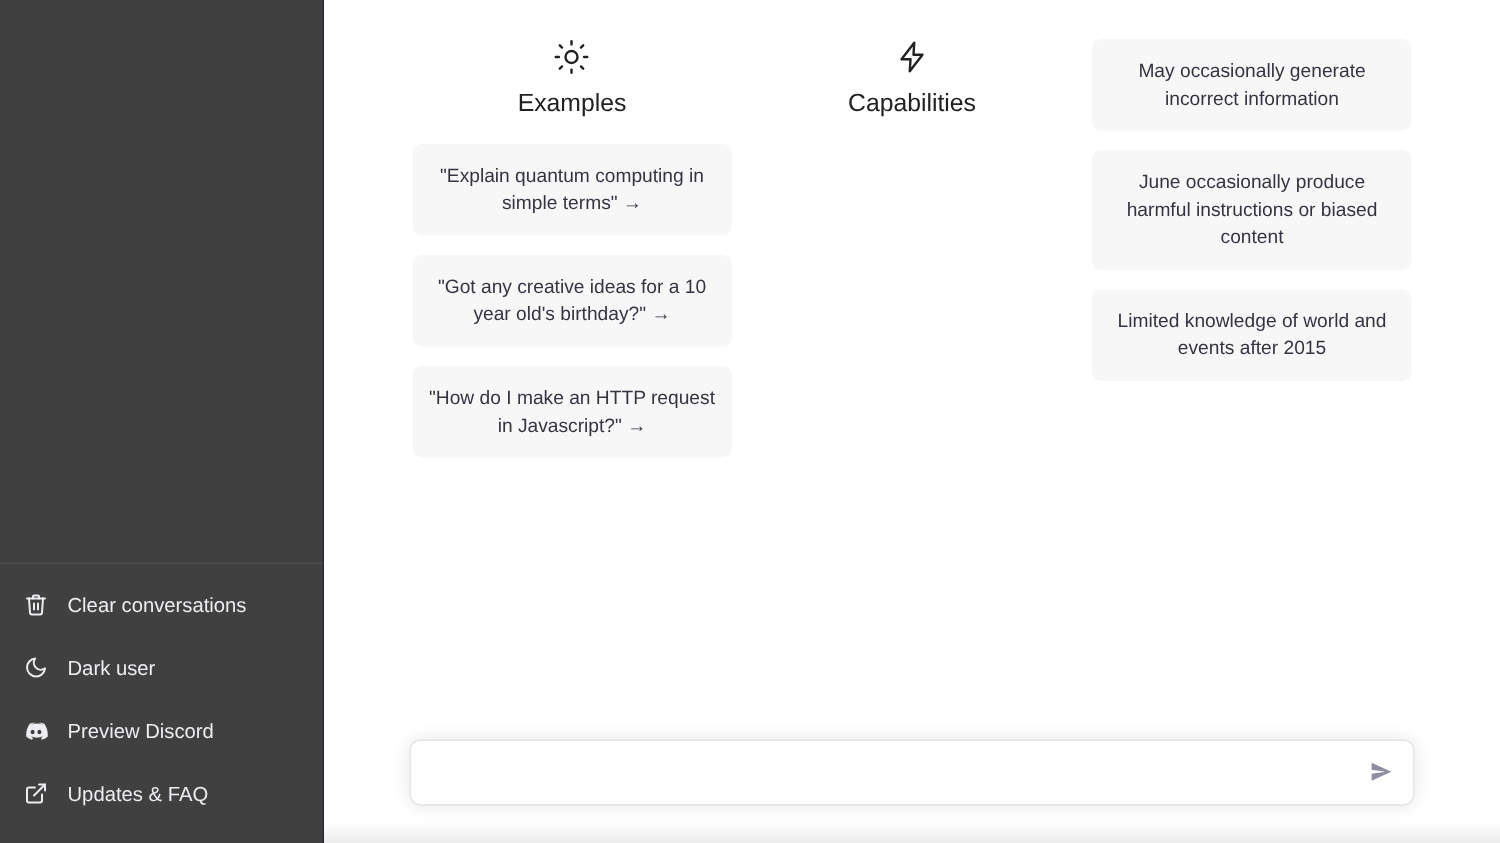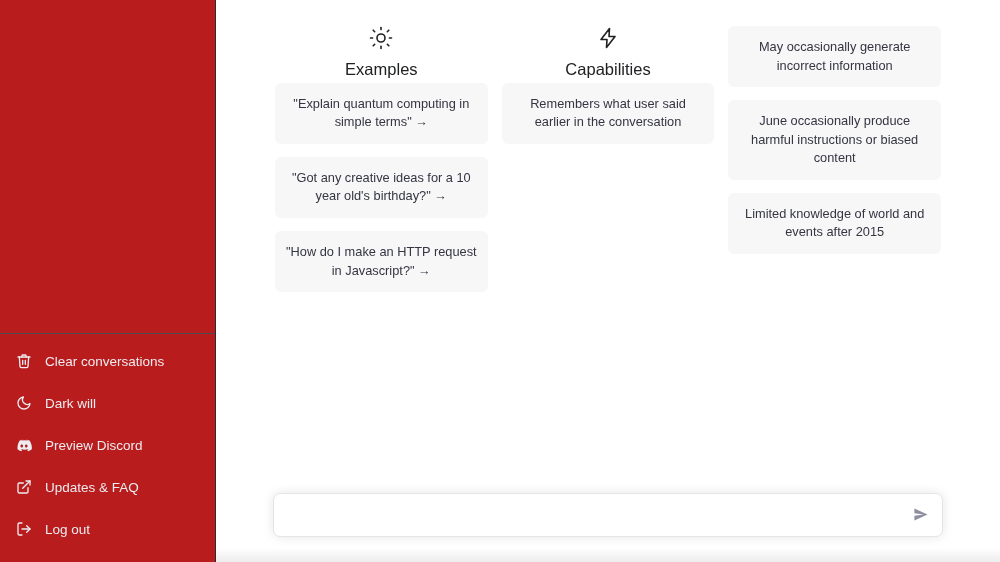--- a/index.html
+++ b/index.html
@@ -7,21 +7,21 @@
     width: 1000px; height: 562px;
     overflow: hidden;
     font-family: "Liberation Sans", sans-serif;
     background: #ffffff;
   }
   .app { display: flex; width: 1000px; height: 562px; position: relative; }
 
   
   .sidebar {
     width: 216px; height: 562px;
-    background: #b91c1c;
+    background: #404040;
     border-right: 1px solid #2a2b32;
     display: flex; flex-direction: column;
     justify-content: flex-end;
     flex: 0 0 216px;
     position: relative;
     z-index: 5;
   }
   .sidebar-spacer { flex: 1 1 auto; }
   .sidebar-divider {
     height: 1px; background: #4d4d4f;
@@ -67,21 +67,21 @@
     gap: 14px;
     width: 666px;
   }
   .column {
     flex: 1 1 0;
     display: flex; flex-direction: column; align-items: center;
   }
   .col-head {
     display: flex; flex-direction: column; align-items: center;
     gap: 10px;
-    margin-bottom: 3px;
+    margin-bottom: 16px;
   }
   .col-icon { width: 24px; height: 24px; color: #202123; }
   .col-icon svg { display: block; }
   .col-title {
     font-size: 16.5px;
     color: #202123;
     font-weight: 400;
     line-height: 1.2;
   }
   .cards { display: flex; flex-direction: column; gap: 13px; width: 100%; }
@@ -182,21 +182,21 @@
         </span>
         <span>Clear conversations</span>
       </div>
 
       <div class="sidebar-item">
         <span class="sidebar-icon">
           <svg width="16" height="16" viewBox="0 0 24 24" fill="none" stroke="#ececf1" stroke-width="2" stroke-linecap="round" stroke-linejoin="round">
             <path d="M21 12.79A9 9 0 1 1 11.21 3 7 7 0 0 0 21 12.79z"></path>
           </svg>
         </span>
-        <span>Dark will</span>
+        <span>Dark user</span>
       </div>
 
       <div class="sidebar-item">
         <span class="sidebar-icon">
           <svg width="17" height="13" viewBox="0 0 24 18" fill="#ececf1">
             <path d="M20.3 1.6A19 19 0 0 0 15.6.3l-.2.4a17 17 0 0 1 3.9 1.8c-4-1.8-8.5-1.8-12.6 0A17 17 0 0 1 10.6.7L10.4.3A19 19 0 0 0 5.7 1.6C2.7 6 1.9 10.3 2.3 14.6a19 19 0 0 0 5.7 2.9l1.2-1.9a12 12 0 0 1-1.9-.9l.5-.4a13.6 13.6 0 0 0 10.4 0l.5.4a12 12 0 0 1-1.9.9l1.2 1.9a19 19 0 0 0 5.7-2.9c.5-5-0.8-9.3-3.4-13zM8.6 12c-1.1 0-2-1-2-2.3s.9-2.3 2-2.3 2 1 2 2.3-.9 2.3-2 2.3zm6.8 0c-1.1 0-2-1-2-2.3s.9-2.3 2-2.3 2 1 2 2.3-.9 2.3-2 2.3z"></path>
           </svg>
         </span>
         <span>Preview Discord</span>
       </div>
@@ -205,30 +205,20 @@
         <span class="sidebar-icon">
           <svg width="16" height="16" viewBox="0 0 24 24" fill="none" stroke="#ececf1" stroke-width="2" stroke-linecap="round" stroke-linejoin="round">
             <path d="M18 13v6a2 2 0 0 1-2 2H5a2 2 0 0 1-2-2V8a2 2 0 0 1 2-2h6"></path>
             <polyline points="15 3 21 3 21 9"></polyline>
             <line x1="10" y1="14" x2="21" y2="3"></line>
           </svg>
         </span>
         <span>Updates &amp; FAQ</span>
       </div>
 
-      <div class="sidebar-item">
-        <span class="sidebar-icon">
-          <svg width="16" height="16" viewBox="0 0 24 24" fill="none" stroke="#ececf1" stroke-width="2" stroke-linecap="round" stroke-linejoin="round">
-            <path d="M9 21H5a2 2 0 0 1-2-2V5a2 2 0 0 1 2-2h4"></path>
-            <polyline points="16 17 21 12 16 7"></polyline>
-            <line x1="21" y1="12" x2="9" y2="12"></line>
-          </svg>
-        </span>
-        <span>Log out</span>
-      </div>
 
     </div>
   </div>
 
   <div class="main">
     <div class="content-scroll">
       <div class="hero">
         <div class="columns">
 
           <div class="column">
@@ -258,21 +248,20 @@
           <div class="column">
             <div class="col-head">
               <span class="col-icon">
                 <svg width="24" height="24" viewBox="0 0 24 24" fill="none" stroke="#202123" stroke-width="1.6" stroke-linecap="round" stroke-linejoin="round">
                   <polygon points="13.5 2.5 5 13.5 11 13.5 10.5 21.5 19 10.5 13 10.5 13.5 2.5"></polygon>
                 </svg>
               </span>
               <span class="col-title">Capabilities</span>
             </div>
             <div class="cards">
-              <div class="card">Remembers what user said earlier in the conversation</div>
             </div>
           </div>
 
           <div class="column">
             <div class="cards">
               <div class="card">May occasionally generate incorrect information</div>
               <div class="card tall">June occasionally produce harmful instructions or biased content</div>
               <div class="card">Limited knowledge of world and events after 2015</div>
             </div>
           </div>

